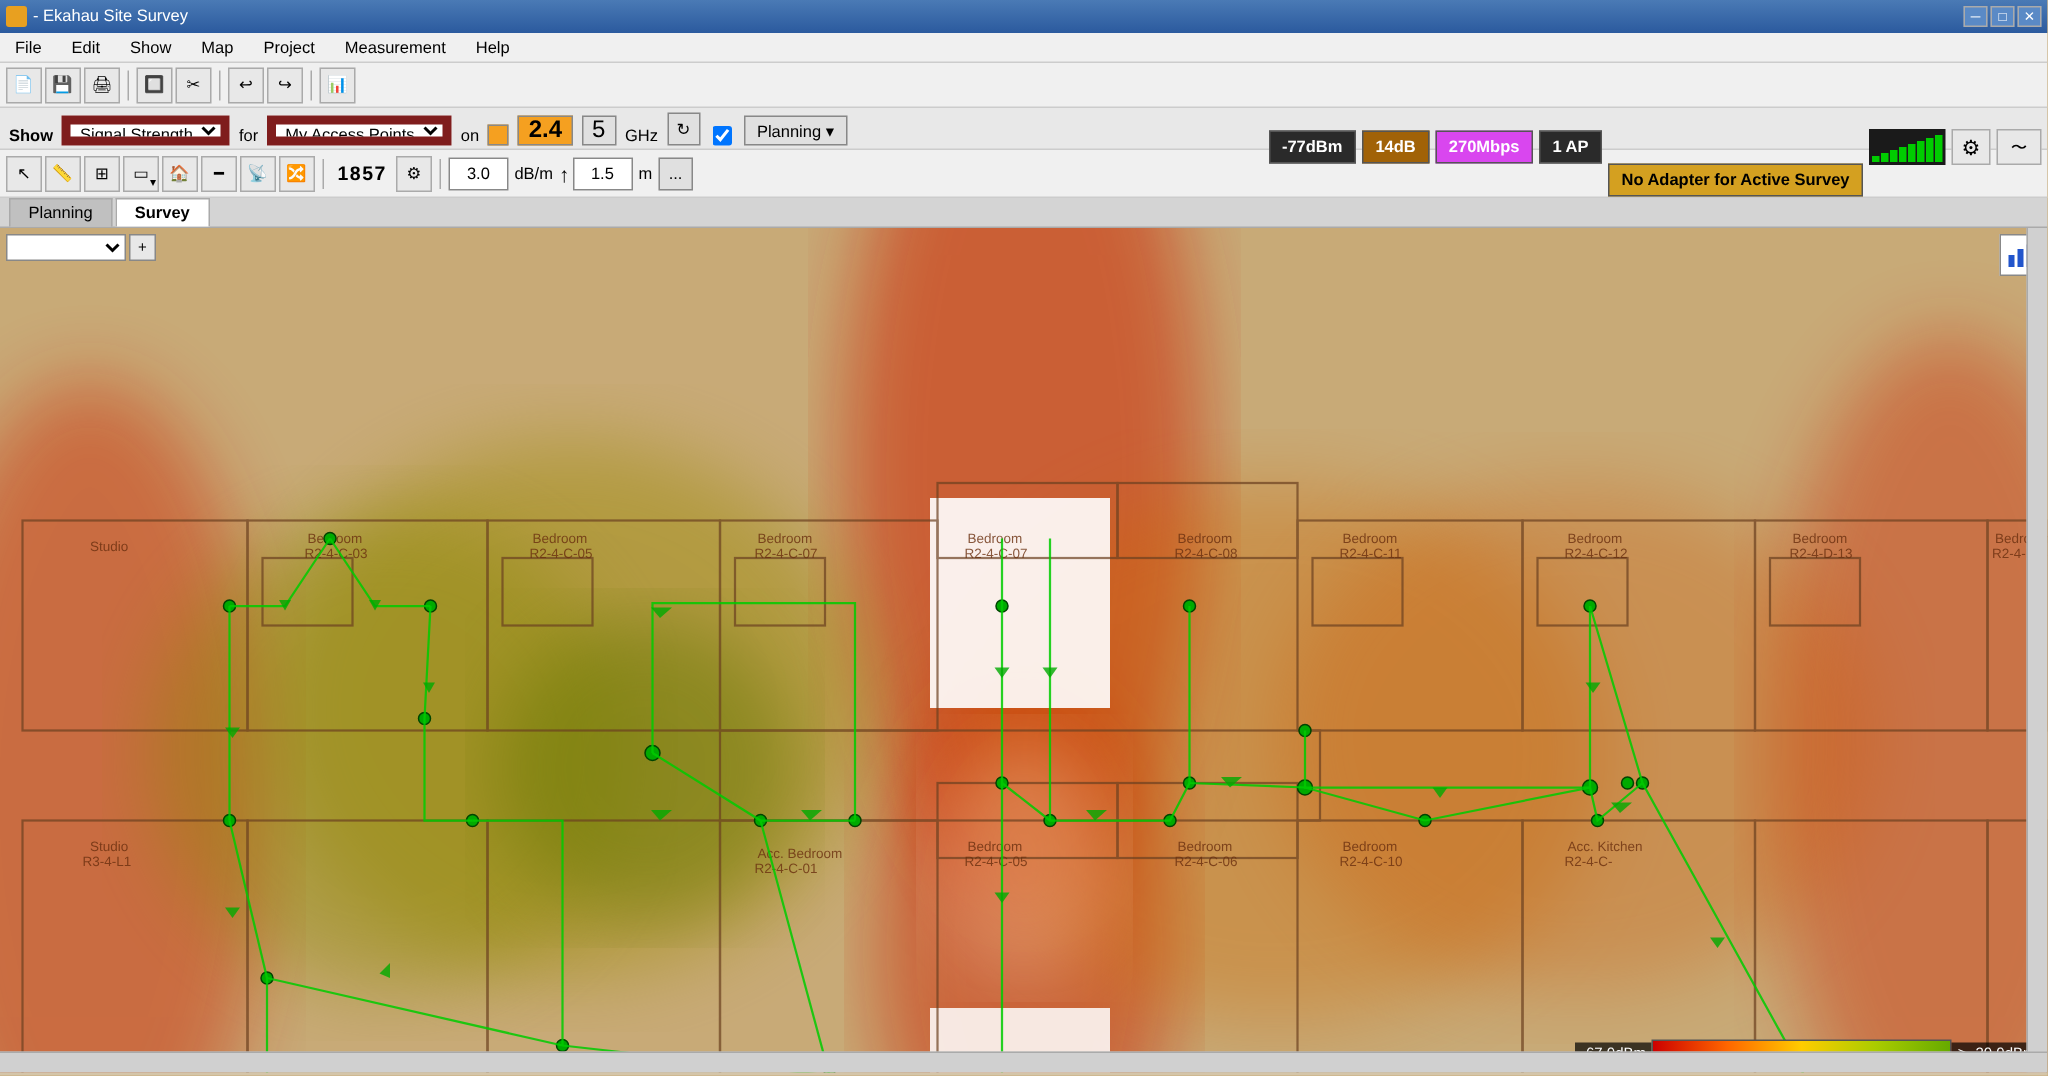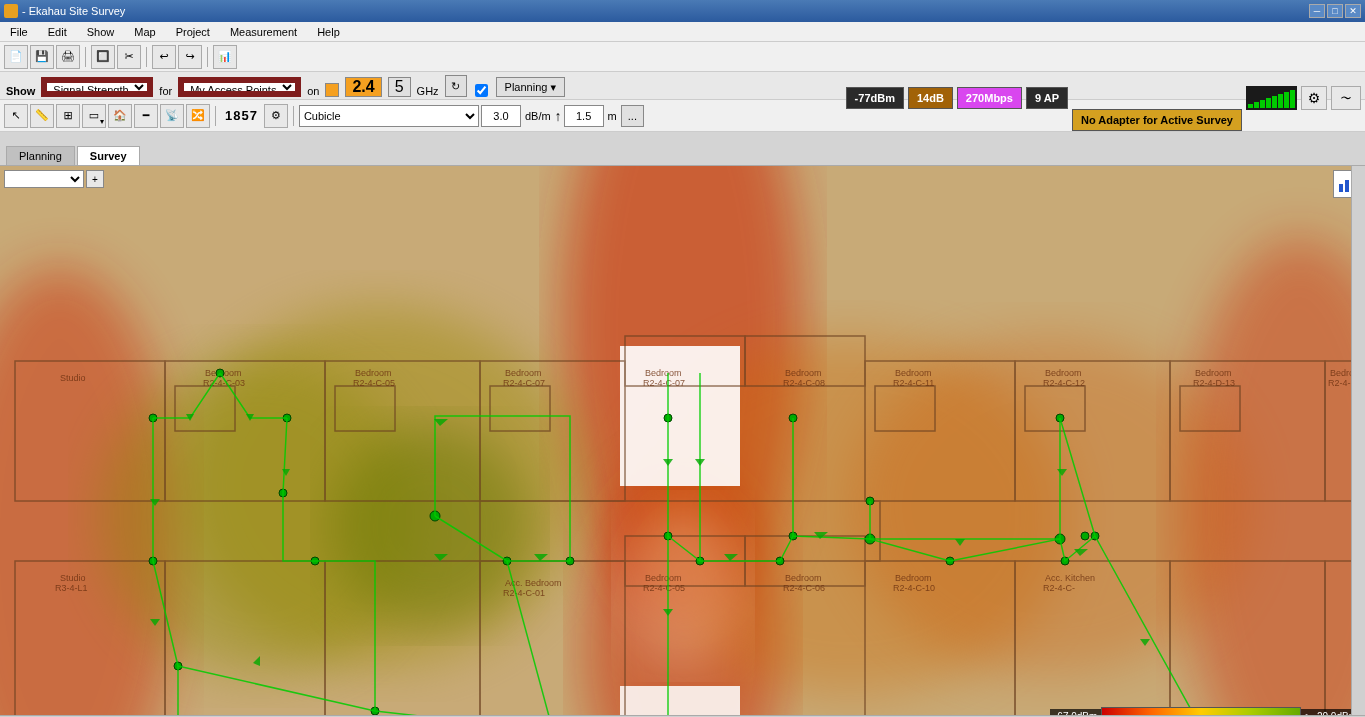--- a/index.html
+++ b/index.html
@@ -142,21 +142,21 @@
       border: 1px solid #888;
       background: white;
       font-size: 11px;
       text-align: center;
     }
     .tb2-unit { font-size: 11px; margin: 0 2px; }
     .tb2-arrow { font-size: 14px; }
 
     
     #tabs {
-      height: 34px;
+      height: 20px;
       background: #d4d4d4;
       display: flex;
       align-items: flex-end;
       padding-left: 6px;
       border-bottom: 1px solid #aaa;
     }
     .tab {
       height: 19px;
       padding: 0 12px;
       background: #c0c0c0;
@@ -306,21 +306,21 @@
   <div class="tb-sep"></div>
   <div class="tb-btn">↩</div>
   <div class="tb-btn">↪</div>
   <div class="tb-sep"></div>
   <div class="tb-btn">📊</div>
 
   <div id="status-bar-top">
     <div class="status-badge">-77dBm</div>
     <div class="status-badge green">14dB</div>
     <div class="status-badge blue">270Mbps</div>
-    <div class="status-badge">9 AP</div>
+    <div class="status-badge">1 AP</div>
     <div class="status-badge yellow">No Adapter for Active Survey</div>
     <div class="signal-bars">
       <div class="signal-bar" style="height:4px"></div>
       <div class="signal-bar" style="height:6px"></div>
       <div class="signal-bar" style="height:8px"></div>
       <div class="signal-bar" style="height:10px"></div>
       <div class="signal-bar" style="height:12px"></div>
       <div class="signal-bar" style="height:14px"></div>
       <div class="signal-bar" style="height:16px"></div>
       <div class="signal-bar" style="height:18px"></div>
@@ -359,25 +359,20 @@
     ▭<span style="font-size:8px;position:absolute;bottom:1px;right:1px;">▾</span>
   </div>
   <div class="tb-btn">🏠</div>
   <div class="tb-btn">━</div>
   <div class="tb-btn">📡</div>
   <div class="tb-btn">🔀</div>
   <div class="tb-sep"></div>
   <span style="font-size:13px;font-weight:bold;letter-spacing:1px;padding:0 4px;">1857</span>
   <div class="tb-btn">⚙</div>
   <div class="tb-sep"></div>
-  <select class="tb2-select">
-    <option>Cubicle</option>
-    <option>Office</option>
-    <option>Hallway</option>
-  </select>
   <input type="text" class="tb2-input" value="3.0" style="">
   <span class="tb2-unit">dB/m</span>
   <span class="tb2-arrow">↑</span>
   <input type="text" class="tb2-input" value="1.5" style="">
   <span class="tb2-unit">m</span>
   <button style="height:22px;padding:0 6px;border:1px solid #888;background:#e0e0e0;cursor:pointer;font-size:11px;">...</button>
 </div>
 
 <div id="tabs">
   <div class="tab">Planning</div>

